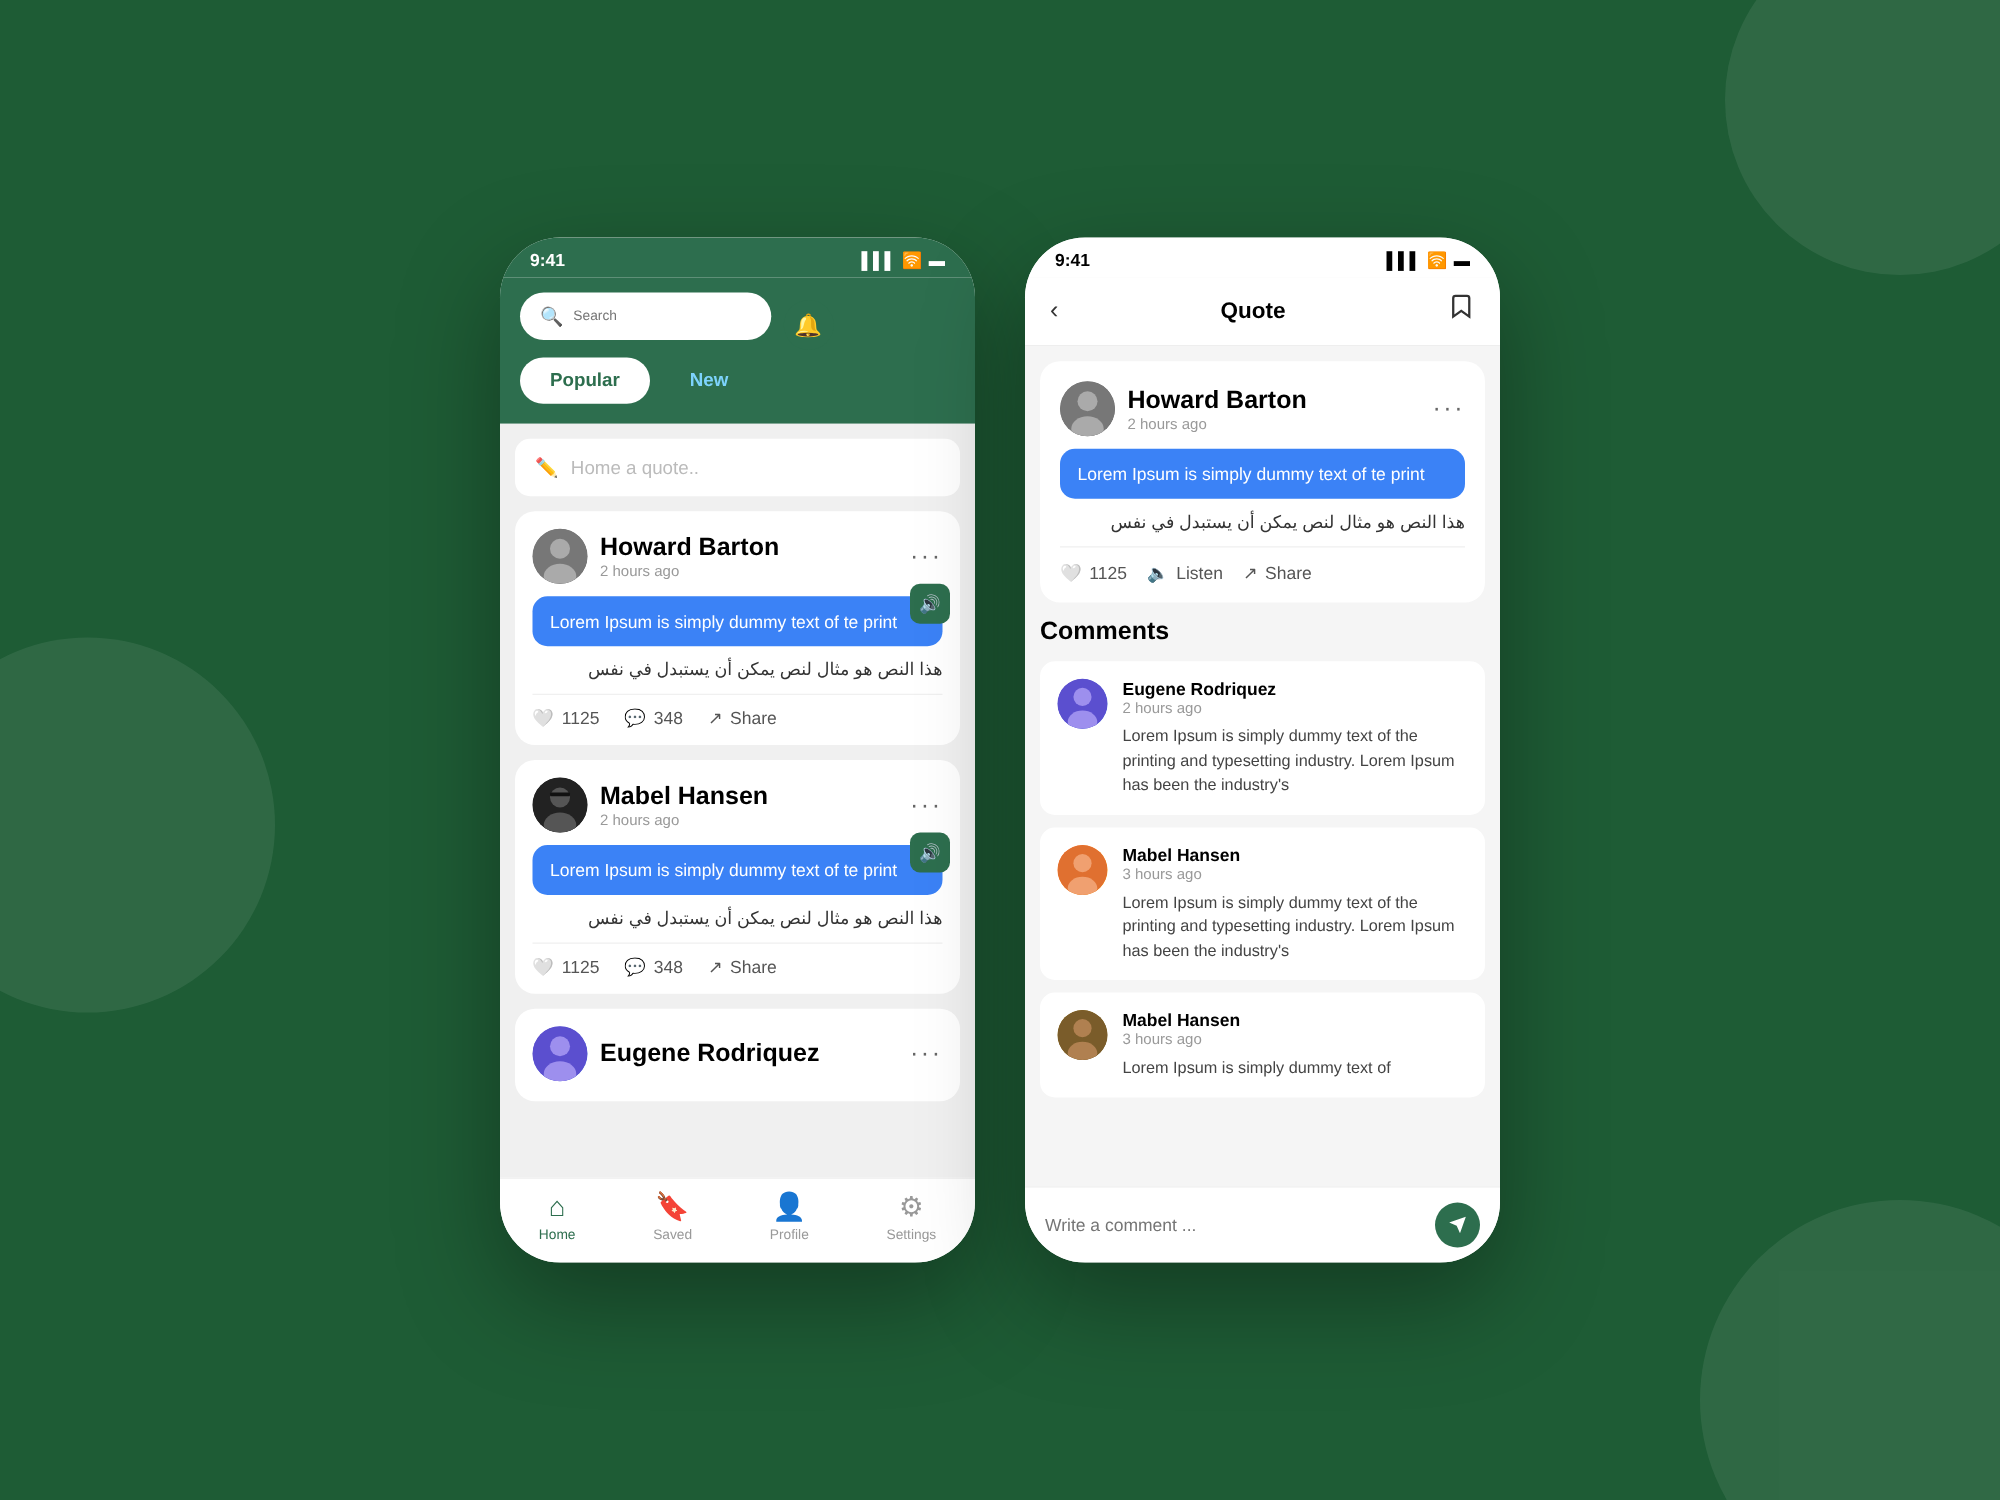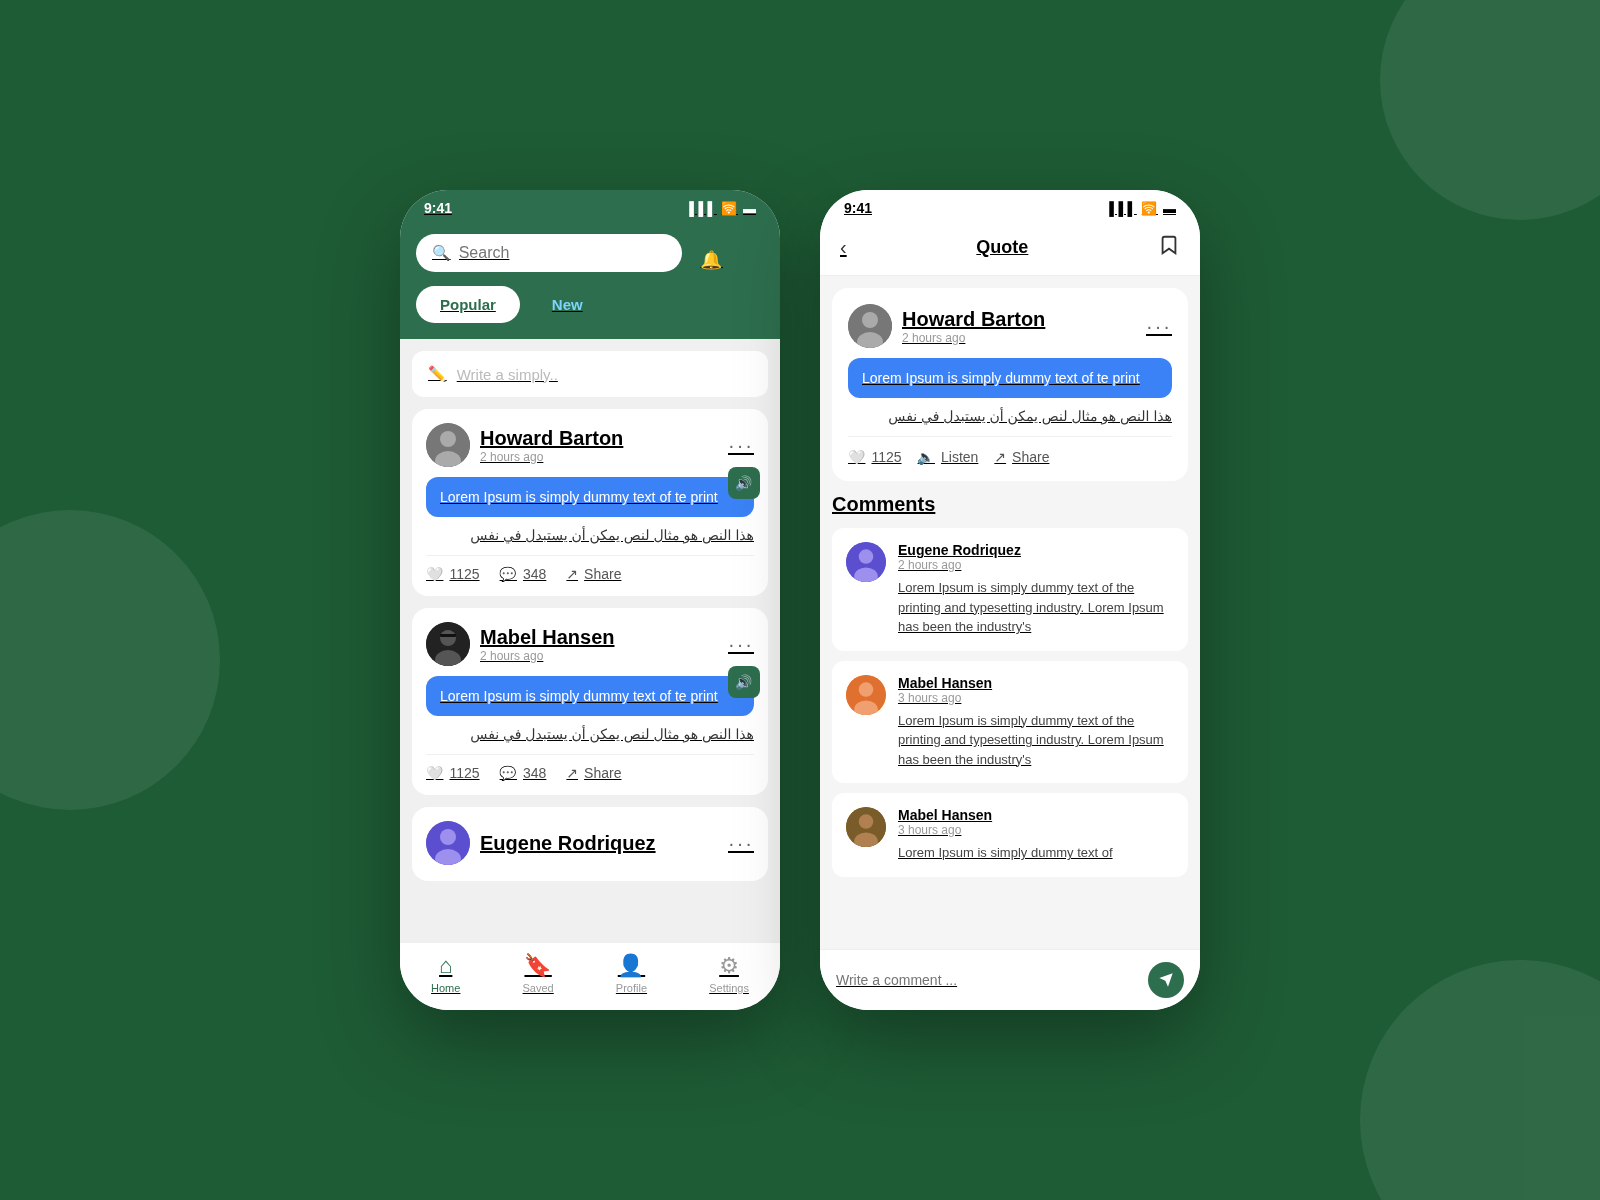--- a/index.html
+++ b/index.html
@@ -43,21 +43,20 @@
       height: 320px;
       border-radius: 50%;
       background: rgba(255,255,255,0.08);
     }
 
     .phones-container {
       display: flex;
       gap: 40px;
       align-items: center;
       z-index: 1;
-      text-decoration: underline;
     }
 
     
     .phone {
       width: 380px;
       height: 820px;
       background: #f5f5f5;
       border-radius: 48px;
       box-shadow: 0 30px 80px rgba(0,0,0,0.35);
       overflow: hidden;
@@ -91,21 +90,21 @@
       border-radius: 24px;
       display: flex;
       align-items: center;
       padding: 10px 16px;
       gap: 8px;
       margin-bottom: 14px;
     }
     .search-bar input {
       border: none;
       outline: none;
-      font-size: 16px;
+      font-size: 11px;
       color: #999;
       flex: 1;
       background: transparent;
     }
     .search-icon-wrap { color: #999; font-size: 15px; }
     .bell-btn {
       background: #2d6e4e;
       border: none;
       border-radius: 50%;
       width: 40px;
@@ -402,21 +401,21 @@
       <div class="tab-row">
         <button class="tab-btn active">Popular</button>
         <button class="tab-btn inactive">New</button>
       </div>
     </div>
 
     <div class="phone1-content">
 
       <div class="write-quote-bar">
         <span>✏️</span>
-        <span>Write a simply..</span>
+        <span>Home a quote..</span>
       </div>
 
       <div class="quote-card">
         <div class="card-header">
           <div class="card-user">
             <div class="avatar avatar-howard">
               <svg class="face-svg" viewBox="0 0 44 44">
                 <circle cx="22" cy="22" r="22" fill="#777"></circle>
                 <circle cx="22" cy="16" r="8" fill="#aaa"></circle>
                 <ellipse cx="22" cy="38" rx="13" ry="10" fill="#aaa"></ellipse>

